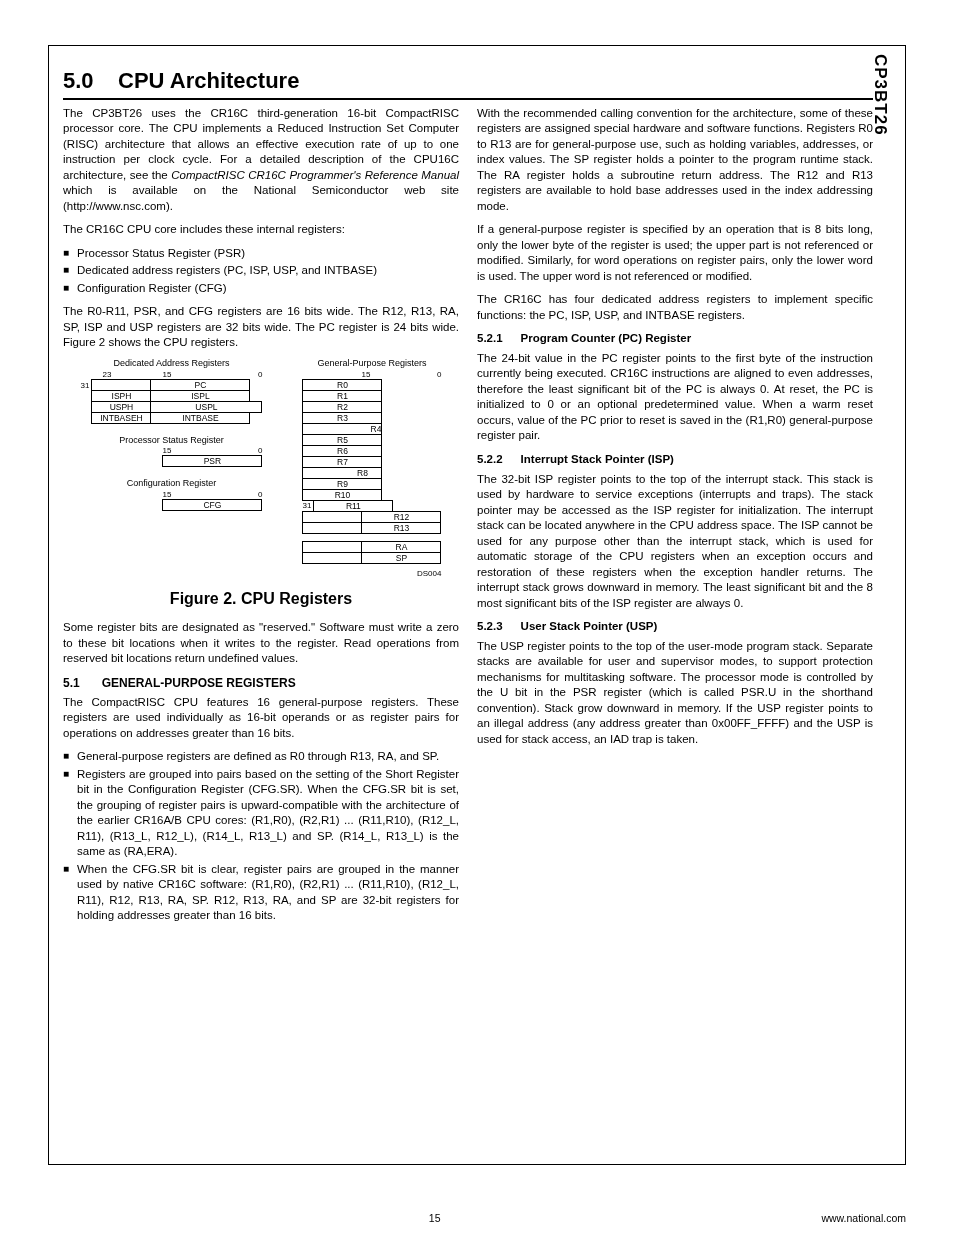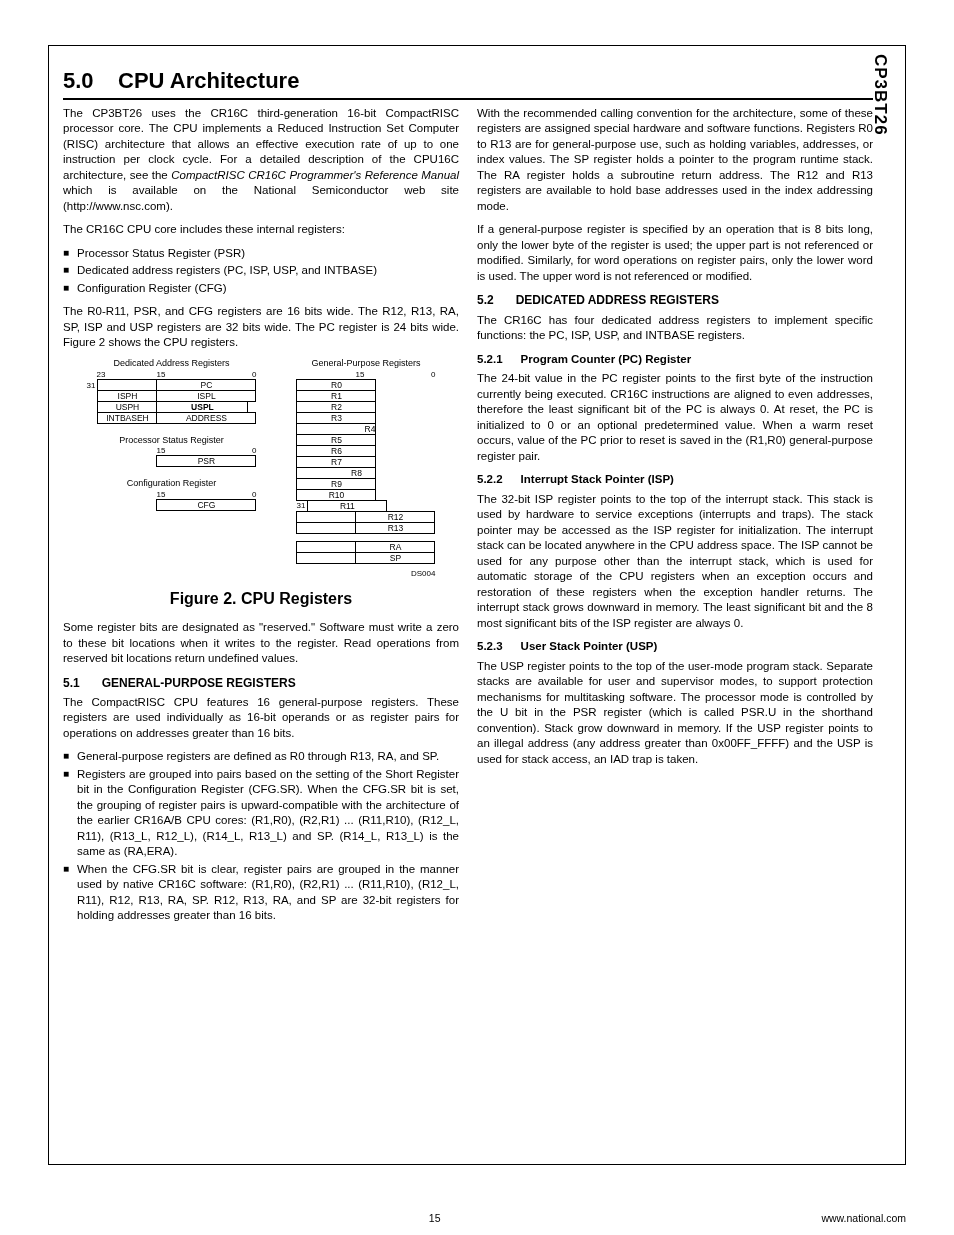--- a/index.html
+++ b/index.html
@@ -172,25 +172,25 @@
               <div class="reg-row">
                     <div class="reg-cell" style="width:60px;border-top:1px solid #000;"></div>
                     <div class="reg-cell" style="width:100px;border-top:1px solid #000;margin-left:-1px;">PC</div>
                   </div>
               <div class="reg-row">
                     <div class="reg-cell" style="width:60px;">ISPH</div>
                     <div class="reg-cell" style="width:100px;margin-left:-1px;">ISPL</div>
                   </div>
               <div class="reg-row">
                     <div class="reg-cell" style="width:60px;">USPH</div>
-                    <div class="reg-cell" style="width:92px;margin-left:-1px;font-weight:bold;">USPL</div>
+                    <div class="reg-cell" style="width:112px;margin-left:-1px;">USPL</div>
                   </div>
               <div class="reg-row">
                     <div class="reg-cell" style="width:60px;">INTBASEH</div>
-                    <div class="reg-cell" style="width:100px;margin-left:-1px;">ADDRESS</div>
+                    <div class="reg-cell" style="width:100px;margin-left:-1px;">INTBASE</div>
                   </div>
             </div>
           </div>
 
           <div class="fig-label" style="align-self:center;margin-top:12px;">Processor Status Register</div>
           <div class="bitnums" style="width:100px;">
             <span style="width:50px;text-align:left;">15</span>
             <span style="width:50px;text-align:right;">0</span>
           </div>
           <div class="reg-cell" style="width:100px;border-top:1px solid #000;">PSR</div>
@@ -258,24 +258,20 @@
       <p>The CompactRISC CPU features 16 general-purpose registers. These registers are used individually as 16-bit operands or as register pairs for operations on addresses greater than 16 bits.</p>
       <ul class="square">
         <li>General-purpose registers are defined as R0 through R13, RA, and SP.</li>
         <li>Registers are grouped into pairs based on the setting of the Short Register bit in the Configuration Register (CFG.SR). When the CFG.SR bit is set, the grouping of register pairs is upward-compatible with the architecture of the earlier CR16A/B CPU cores: (R1,R0), (R2,R1) ... (R11,R10), (R12_L, R11), (R13_L, R12_L), (R14_L, R13_L) and SP. (R14_L, R13_L) is the same as (RA,ERA).</li>
         <li>When the CFG.SR bit is clear, register pairs are grouped in the manner used by native CR16C software: (R1,R0), (R2,R1) ... (R11,R10), (R12_L, R11), R12, R13, RA, SP. R12, R13, RA, and SP are 32-bit registers for holding addresses greater than 16 bits.</li>
       </ul>
 
       <p>With the recommended calling convention for the architecture, some of these registers are assigned special hardware and software functions. Registers R0 to R13 are for general-purpose use, such as holding variables, addresses, or index values. The SP register holds a pointer to the program runtime stack. The RA register holds a subroutine return address. The R12 and R13 registers are available to hold base addresses used in the index addressing mode.</p>
       <p>If a general-purpose register is specified by an operation that is 8 bits long, only the lower byte of the register is used; the upper part is not referenced or modified. Similarly, for word operations on register pairs, only the lower word is used. The upper word is not referenced or modified.</p>
 
-      <div class="subhead">
-        <span>5.2</span>
-        <span>DEDICATED ADDRESS REGISTERS</span>
-      </div>
       <p>The CR16C has four dedicated address registers to implement specific functions: the PC, ISP, USP, and INTBASE registers.</p>
 
       <div class="subsubhead">
         <span>5.2.1</span>
         <span>Program Counter (PC) Register</span>
       </div>
       <p>The 24-bit value in the PC register points to the first byte of the instruction currently being executed. CR16C instructions are aligned to even addresses, therefore the least significant bit of the PC is always 0. At reset, the PC is initialized to 0 or an optional predetermined value. When a warm reset occurs, value of the PC prior to reset is saved in the (R1,R0) general-purpose register pair.</p>
 
       <div class="subsubhead">
         <span>5.2.2</span>

